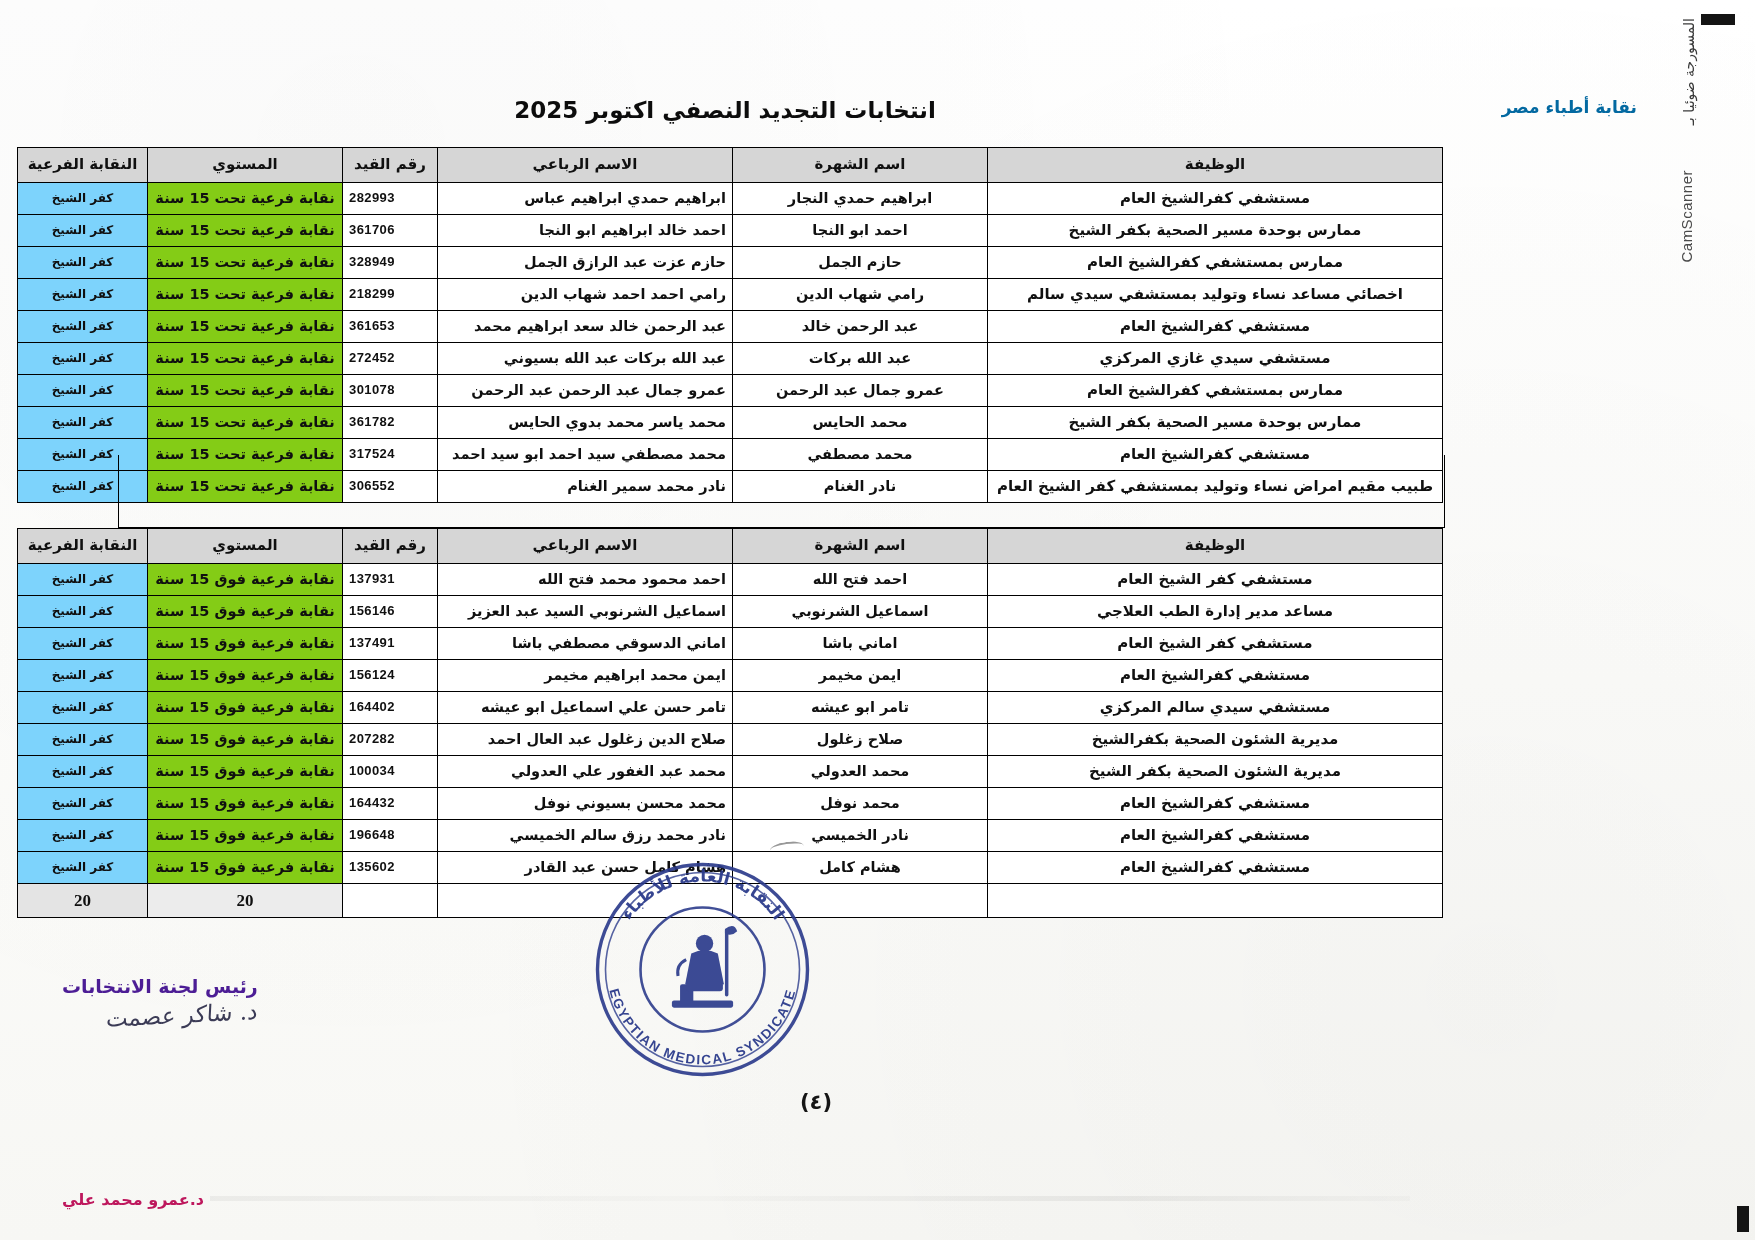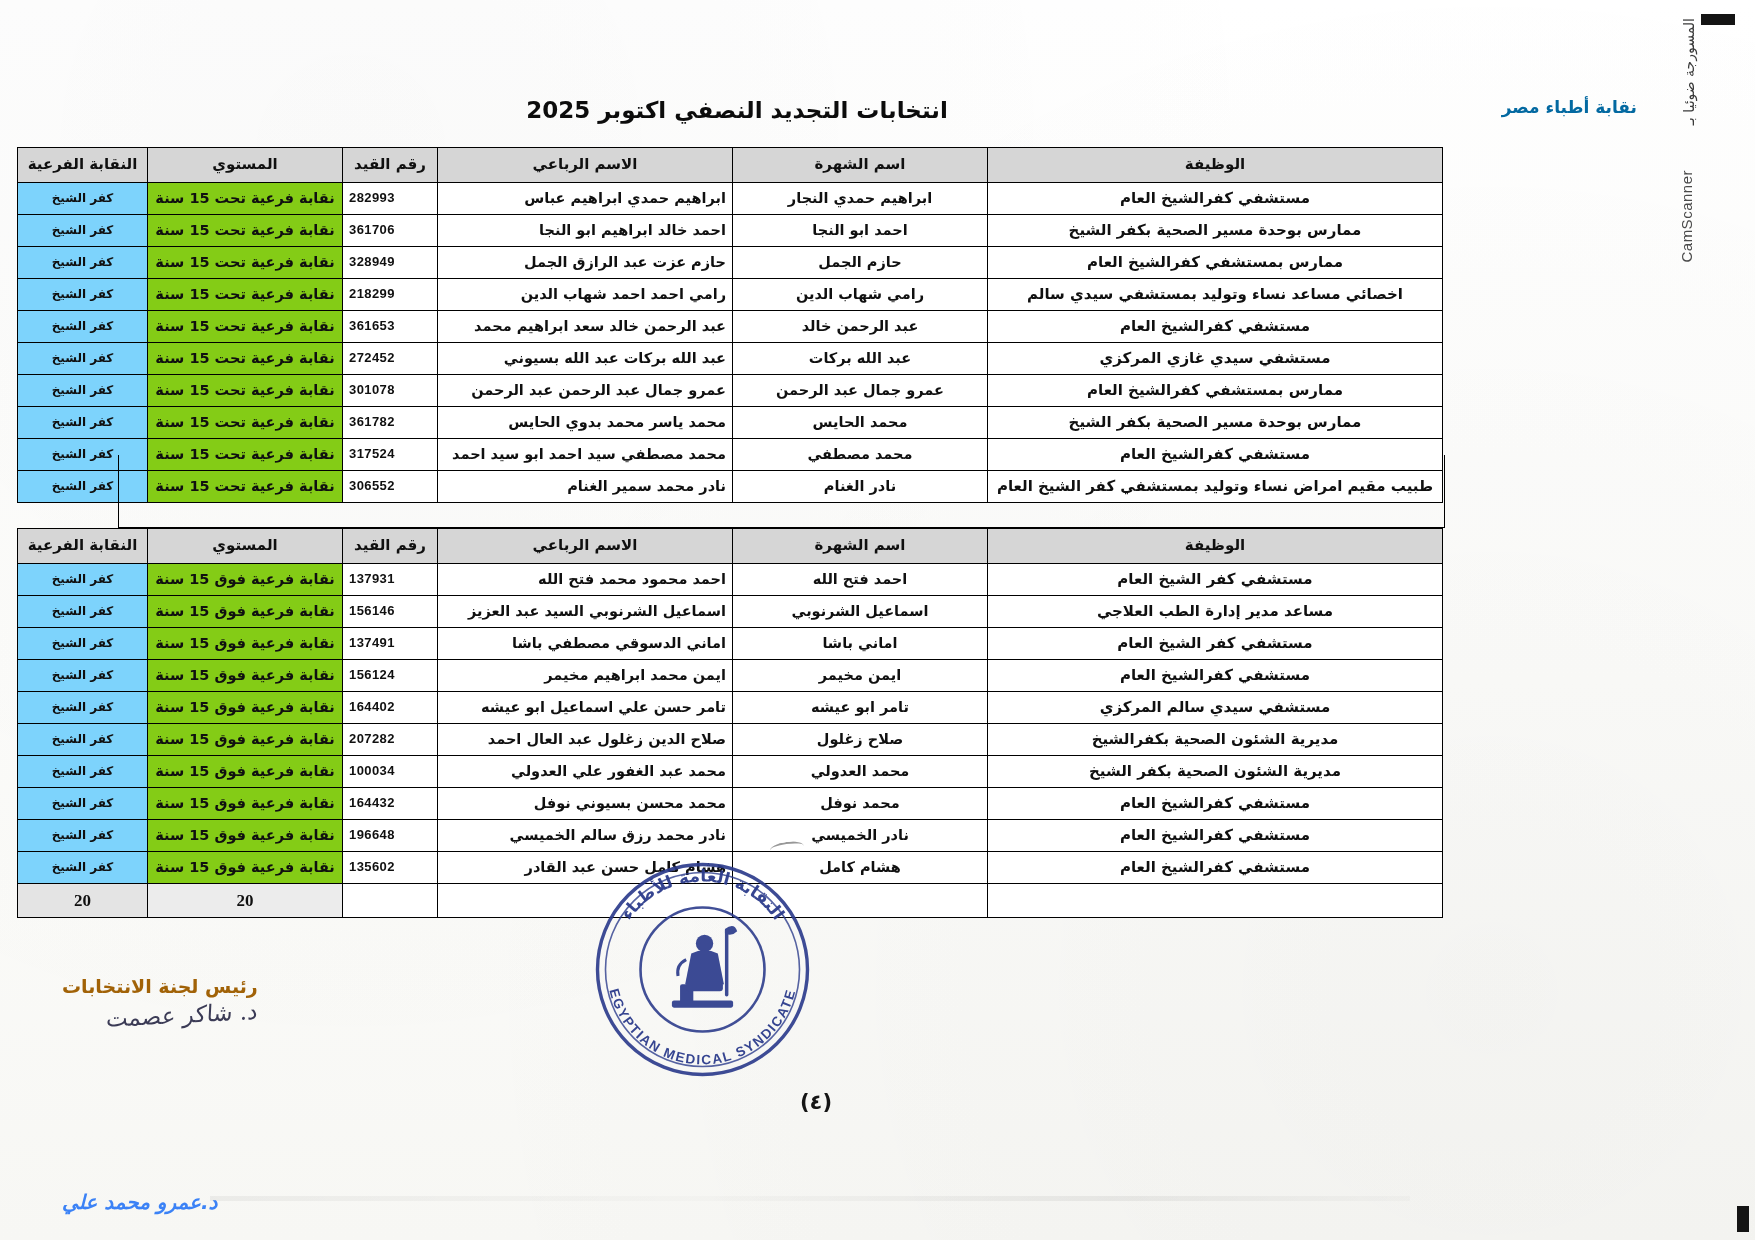--- a/index.html
+++ b/index.html
@@ -92,21 +92,20 @@
   .doc-title {
     position: absolute;
     top: 97px;
     left: 0;
     width: 1450px;
     text-align: center;
     font-size: 23px;
     font-weight: bold;
     color: #0c0c0c;
     letter-spacing: 0.3px;
-    padding-left: 12px;
   }
 
   
   .tbl-wrap {
     position: absolute;
     left: 118px;
     width: 1325px;
   }
   .tbl-wrap.first  { top: 147px; }
   .tbl-wrap.second { top: 528px; }
@@ -191,40 +190,39 @@
   .sig-block {
     position: absolute;
     left: 62px;
     top: 975px;
     text-align: right;
     direction: rtl;
   }
   .sig-role {
     font-size: 19px;
     font-weight: bold;
-    color: #a16207;
+    color: #4c1d95;
     margin-bottom: 6px;
   }
   .sig-script {
     font-size: 23px;
     font-family: "DejaVu Serif", serif;
     color: #1a1a3a;
     transform: rotate(-3deg) skewX(-6deg);
     opacity: 0.85;
     margin: 4px 0 0 0;
     letter-spacing: 1px;
   }
   .sig-name {
     position: absolute;
     left: 62px;
     top: 1190px;
-    font-size: 20px;
+    font-size: 16px;
     font-weight: bold;
-    color: #3b82f6;
-    font-style: italic;
+    color: #be185d;
   }
 
   
   .page-number {
     position: absolute;
     left: 800px;
     top: 1090px;
     font-size: 21px;
     font-weight: bold;
     color: #151515;

